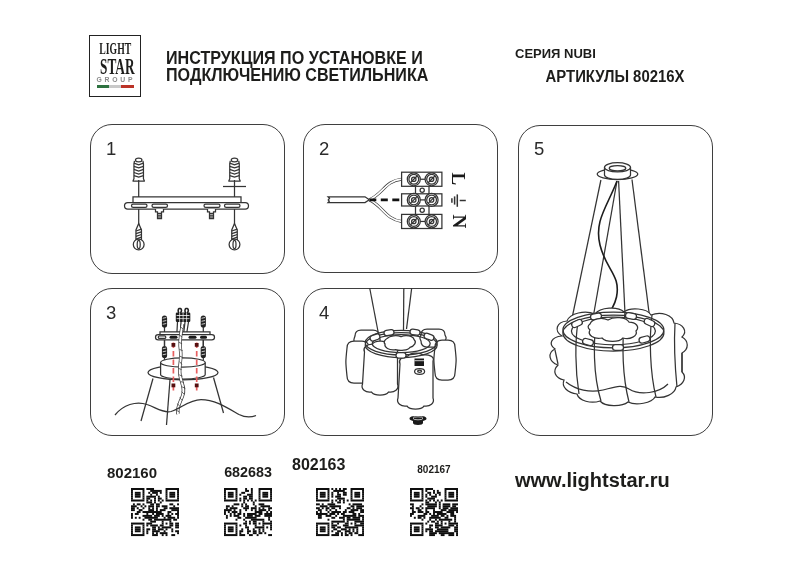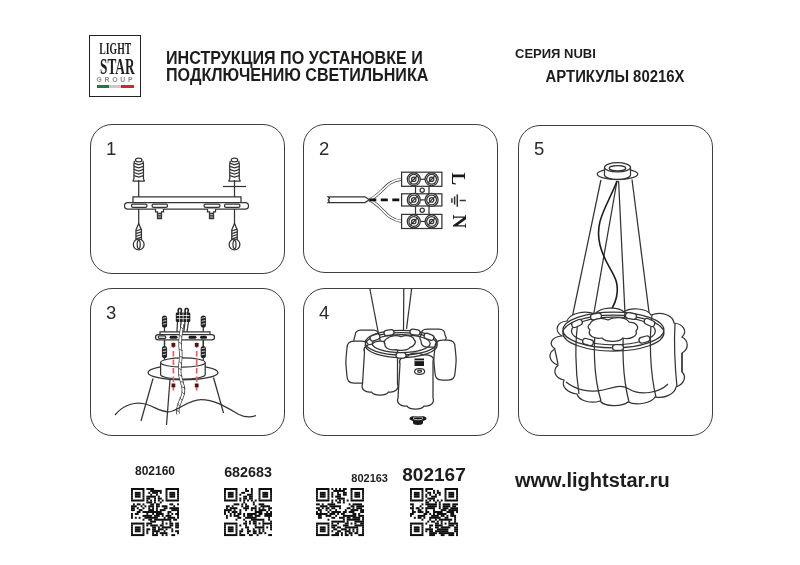--- a/index.html
+++ b/index.html
@@ -250,24 +250,24 @@
     <ellipse class="ln" cx="95.4" cy="206" rx="42" ry="13.8" fill="none"></ellipse>
     <rect class="lnw" x="53.5" y="195.6" width="11" height="5.8" rx="2.8" transform="rotate(-25 59 198.5)"></rect>
     <rect class="lnw" x="72.5" y="188.6" width="11" height="5.8" rx="2.8" transform="rotate(-10 78 191.5)"></rect>
     <rect class="lnw" x="107.5" y="188.1" width="11" height="5.8" rx="2.8" transform="rotate(10 113 191)"></rect>
     <rect class="lnw" x="126.0" y="194.6" width="11" height="5.8" rx="2.8" transform="rotate(25 131.5 197.5)"></rect>
     <rect class="lnw" x="64.5" y="214.1" width="11" height="5.8" rx="2.8" transform="rotate(15 70 217)"></rect>
     <rect class="lnw" x="94.5" y="219.6" width="11" height="5.8" rx="2.8" transform="rotate(0 100 222.5)"></rect>
     <rect class="lnw" x="121.0" y="211.6" width="11" height="5.8" rx="2.8" transform="rotate(-15 126.5 214.5)"></rect>
     <path class="lnw" d="M72,199 C74,193.5 84,192 90,195 C96,191 108,192 111,197 C118,197 122,202 118,206 C120,211 112,215 105,213 C101,217.5 88,217.5 84,213 C76,214.5 69,210 72,205 C69,202.5 70,200.5 72,199 Z"></path>
   </svg>
-<div class="abs hdr" style="left:107px;top:464px;width:96px;text-align:center;font-size:12px;">802160</div>
+<div class="abs hdr" style="left:107px;top:464px;width:96px;text-align:left;font-size:15px;">802160</div>
 <div class="abs hdr" style="left:200px;top:464px;width:96px;text-align:center;font-size:14.3px;">682683</div>
-<div class="abs hdr" style="left:292px;top:472px;width:96px;text-align:right;font-size:11px;">802163</div>
-<div class="abs hdr" style="left:386px;top:464px;width:96px;text-align:center;font-size:19px;">802167</div>
+<div class="abs hdr" style="left:292px;top:456px;width:96px;text-align:left;font-size:16px;">802163</div>
+<div class="abs hdr" style="left:386px;top:464px;width:96px;text-align:center;font-size:10px;">802167</div>
 <div class="abs hdr" style="left:515px;top:469px;width:200px;text-align:left;font-size:20px;">www.lightstar.ru</div>
 <svg style="left:131px;top:488px;" width="48" height="48" viewBox="0 0 48 48" fill="#0e0e0e">
     <rect x="0.00" y="0.00" width="13.44" height="2.00"></rect>
     <rect x="15.36" y="0.00" width="7.68" height="2.00"></rect>
     <rect x="34.56" y="0.00" width="13.44" height="2.00"></rect>
     <rect x="0.00" y="1.92" width="1.92" height="2.00"></rect>
     <rect x="11.52" y="1.92" width="1.92" height="2.00"></rect>
     <rect x="19.20" y="1.92" width="11.52" height="2.00"></rect>
     <rect x="34.56" y="1.92" width="1.92" height="2.00"></rect>
     <rect x="46.08" y="1.92" width="1.92" height="2.00"></rect>

